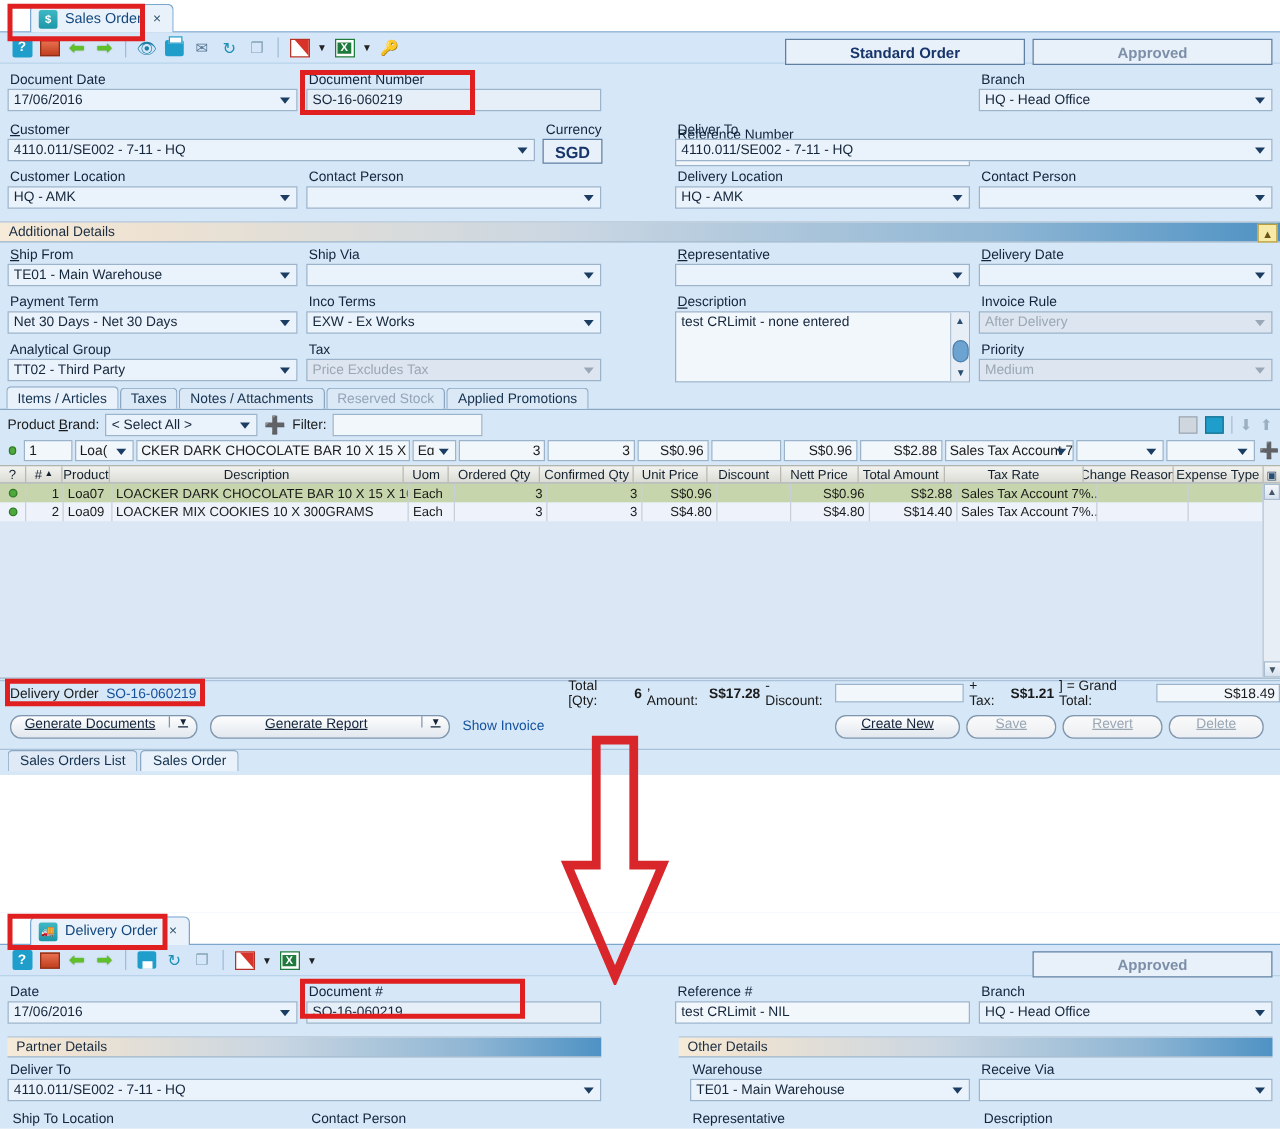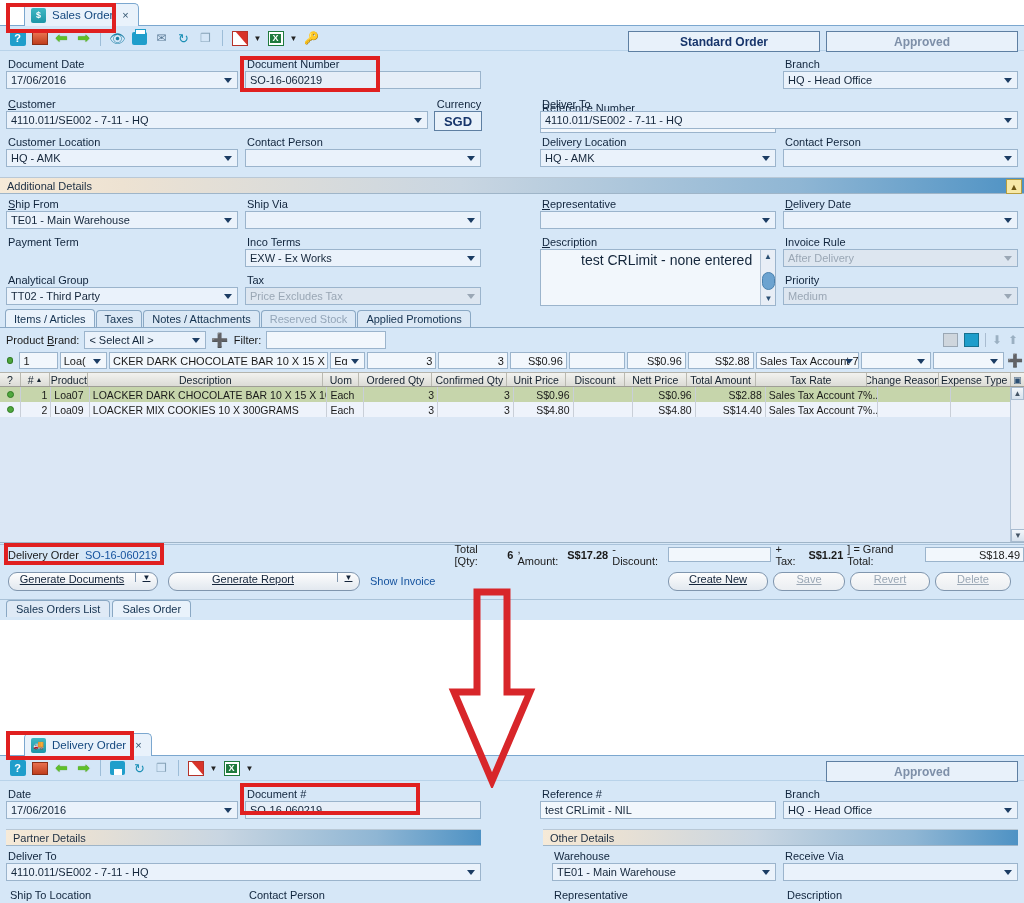--- a/index.html
+++ b/index.html
@@ -317,30 +317,31 @@
       <div class="lbl"><u>R</u>epresentative</div>
       <div class="inp sel"></div>
     </div>
     <div style="position:absolute;left:783px;top:0;width:235px;" class="fld">
       <div class="lbl"><u>D</u>elivery Date</div>
       <div class="inp sel"></div>
     </div>
 
     <div style="position:absolute;left:6px;top:38px;width:232px;" class="fld">
       <div class="lbl">Payment Term</div>
+      <div class="inp sel">Net 30 Days - Net 30 Days</div>
     </div>
     <div style="position:absolute;left:245px;top:38px;width:236px;" class="fld">
       <div class="lbl">Inco Terms</div>
       <div class="inp sel">EXW - Ex Works</div>
     </div>
 
     <div style="position:absolute;left:540px;top:38px;width:236px;" class="fld">
       <div class="lbl"><u>D</u>escription</div>
       <div style="position:relative;height:57px;border:1px solid #9bb4cc;background:#f2f7fc;">
-        <div style="padding:2px 4px;font-size:14px;color:#14263b;margin-left:36px;">test CRLimit - none entered</div>
+        <div style="padding:2px 4px;font-size:11px;color:#14263b;">test CRLimit - none entered</div>
         <div style="position:absolute;right:0;top:0;bottom:0;width:15px;background:#e8eef6;border-left:1px solid #b3c4d6;">
           <div style="height:13px;display:flex;align-items:center;justify-content:center;font-size:8px;color:#2b4f73;">▲</div>
           <div style="position:absolute;top:22px;left:1px;width:13px;height:18px;border-radius:7px;background:#6ca3d0;border:1px solid #4a81ae;"></div>
           <div style="position:absolute;bottom:0;width:15px;height:13px;display:flex;align-items:center;justify-content:center;font-size:8px;color:#2b4f73;">▼</div>
         </div>
       </div>
     </div>
 
     <div style="position:absolute;left:783px;top:38px;width:235px;" class="fld">
       <div class="lbl">Invoice Rule</div>

